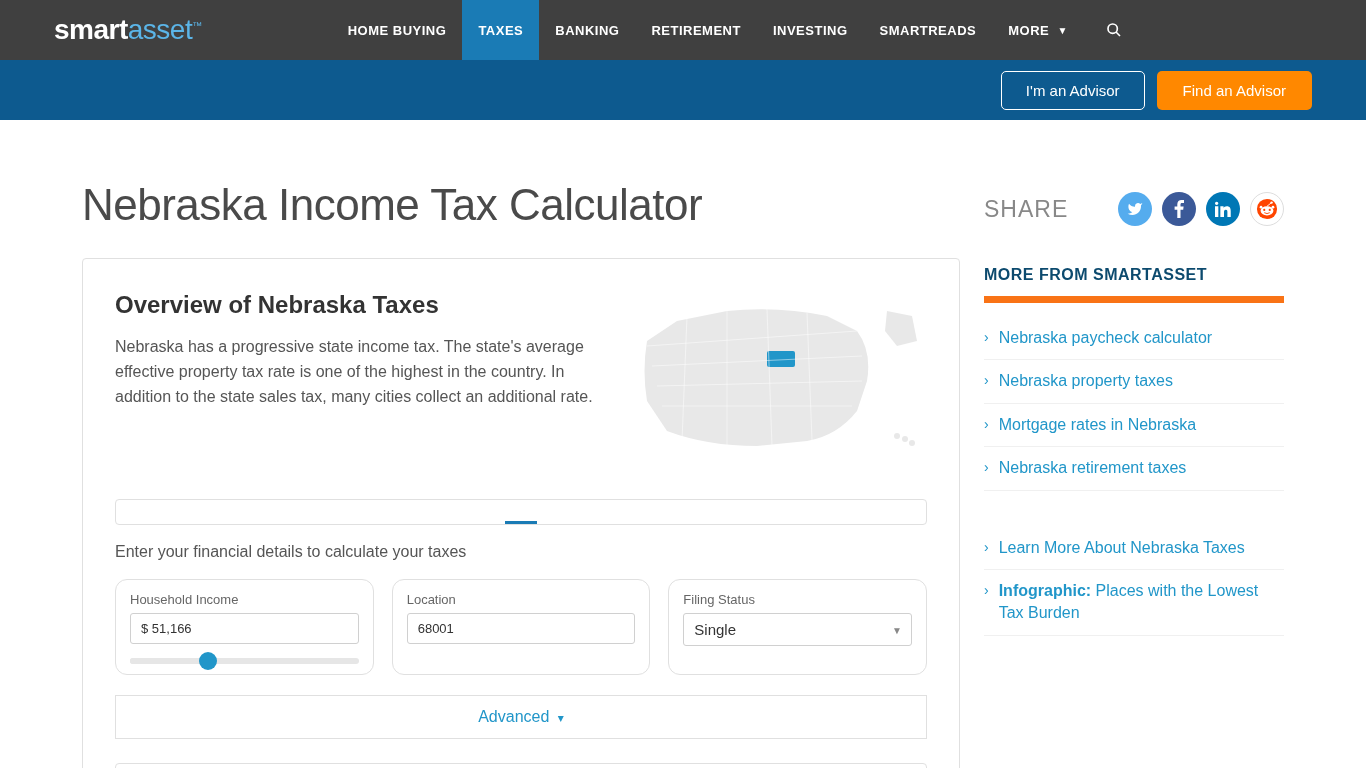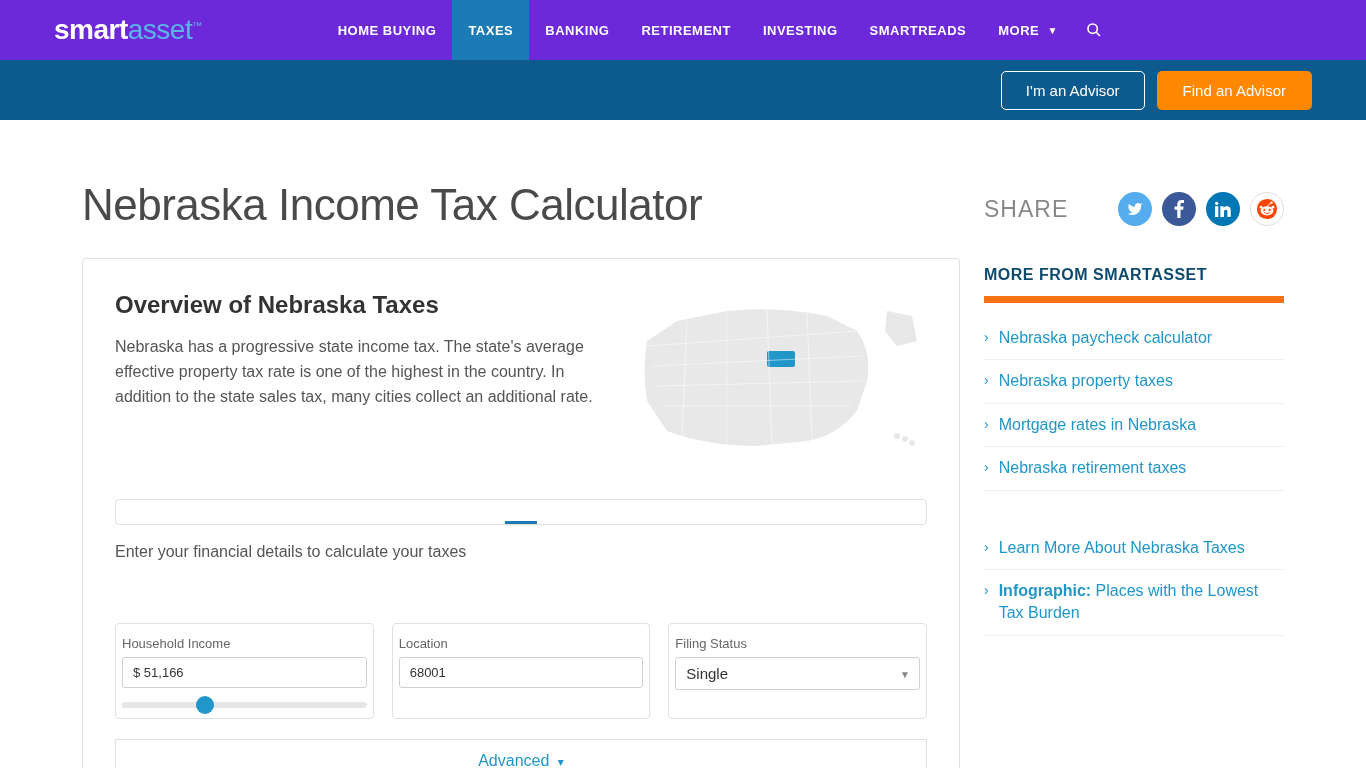--- a/index.html
+++ b/index.html
@@ -1,18 +1,18 @@
 <!DOCTYPE html>
 <html><head>
 <meta charset="utf-8">
 <style>
 * { margin: 0; padding: 0; box-sizing: border-box; }
 body { font-family: -apple-system, BlinkMacSystemFont, "Segoe UI", Helvetica, Arial, sans-serif; color: #333; background: #fff; }
 
-.header { background: #6d28d9; height: 60px; display: flex; align-items: center; padding: 0 54px; }
+.header { background: #404040; height: 60px; display: flex; align-items: center; padding: 0 54px; gap: 10px; }
 .logo { color: #fff; font-size: 28px; font-weight: 300; letter-spacing: -0.5px; }
 .logo .bold { font-weight: 600; }
 .logo .light { color: #5bb5e8; }
 .tm { font-size: 10px; vertical-align: super; color: #5bb5e8; }
 .nav { display: flex; margin-left: 120px; height: 100%; }
 .nav-item { color: #fff; font-size: 13px; font-weight: 600; letter-spacing: 0.5px; padding: 0 16px; display: flex; align-items: center; cursor: pointer; height: 100%; }
 .nav-item.active { background: #1a7bb5; }
 .search-icon { color: #fff; cursor: pointer; margin-left: 12px; display: flex; align-items: center; }
 
 .subheader { background: #0d5a8f; height: 60px; display: flex; align-items: center; justify-content: flex-end; padding: 0 54px; gap: 12px; }
@@ -30,21 +30,21 @@
 .overview-desc { font-size: 16px; line-height: 1.55; color: #555; }
 .map-container { width: 300px; display: flex; align-items: flex-start; }
 .us-map { width: 100%; }
 
 .tab-strip { border: 1px solid #e0e0e0; border-radius: 4px; height: 26px; margin-bottom: 18px; position: relative; overflow: hidden; }
 .tab-indicator { position: absolute; bottom: 0; left: 50%; transform: translateX(-50%); width: 32px; height: 3px; background: #1a7bb5; }
 
 .prompt { font-size: 16px; color: #555; margin-bottom: 18px; }
 
 .inputs-row { display: flex; gap: 18px; margin-bottom: 0; }
-.input-group { flex: 1; border: 1px solid #e0e0e0; border-radius: 4px; padding: 12px 6px 16px; margin-top: 44px; }
+.input-group { flex: 1; border: 1px solid #e0e0e0; border-radius: 12px; padding: 12px 14px 16px; }
 .input-group.with-slider { padding-bottom: 10px; }
 .input-label { font-size: 13px; color: #666; margin-bottom: 6px; display: block; }
 .input-field { width: 100%; border: 1px solid #d0d0d0; border-radius: 3px; padding: 7px 10px; font-size: 13px; color: #333; }
 .select-wrap { position: relative; }
 .select-field { width: 100%; border: 1px solid #d0d0d0; border-radius: 3px; padding: 7px 10px; font-size: 15px; color: #333; appearance: none; background: #fff; cursor: pointer; }
 .select-arrow { position: absolute; right: 10px; top: 50%; transform: translateY(-50%); pointer-events: none; color: #888; font-size: 10px; }
 
 .slider-track { width: 100%; height: 6px; background: #e6e6e6; border-radius: 3px; margin-top: 14px; position: relative; }
 .slider-fill { position: absolute; left: 0; top: 0; height: 100%; width: 34%; background: #e6e6e6; border-radius: 3px; }
 .slider-thumb { position: absolute; left: 34%; top: 50%; transform: translate(-50%, -50%); width: 18px; height: 18px; background: #2196c9; border-radius: 50%; cursor: pointer; }

